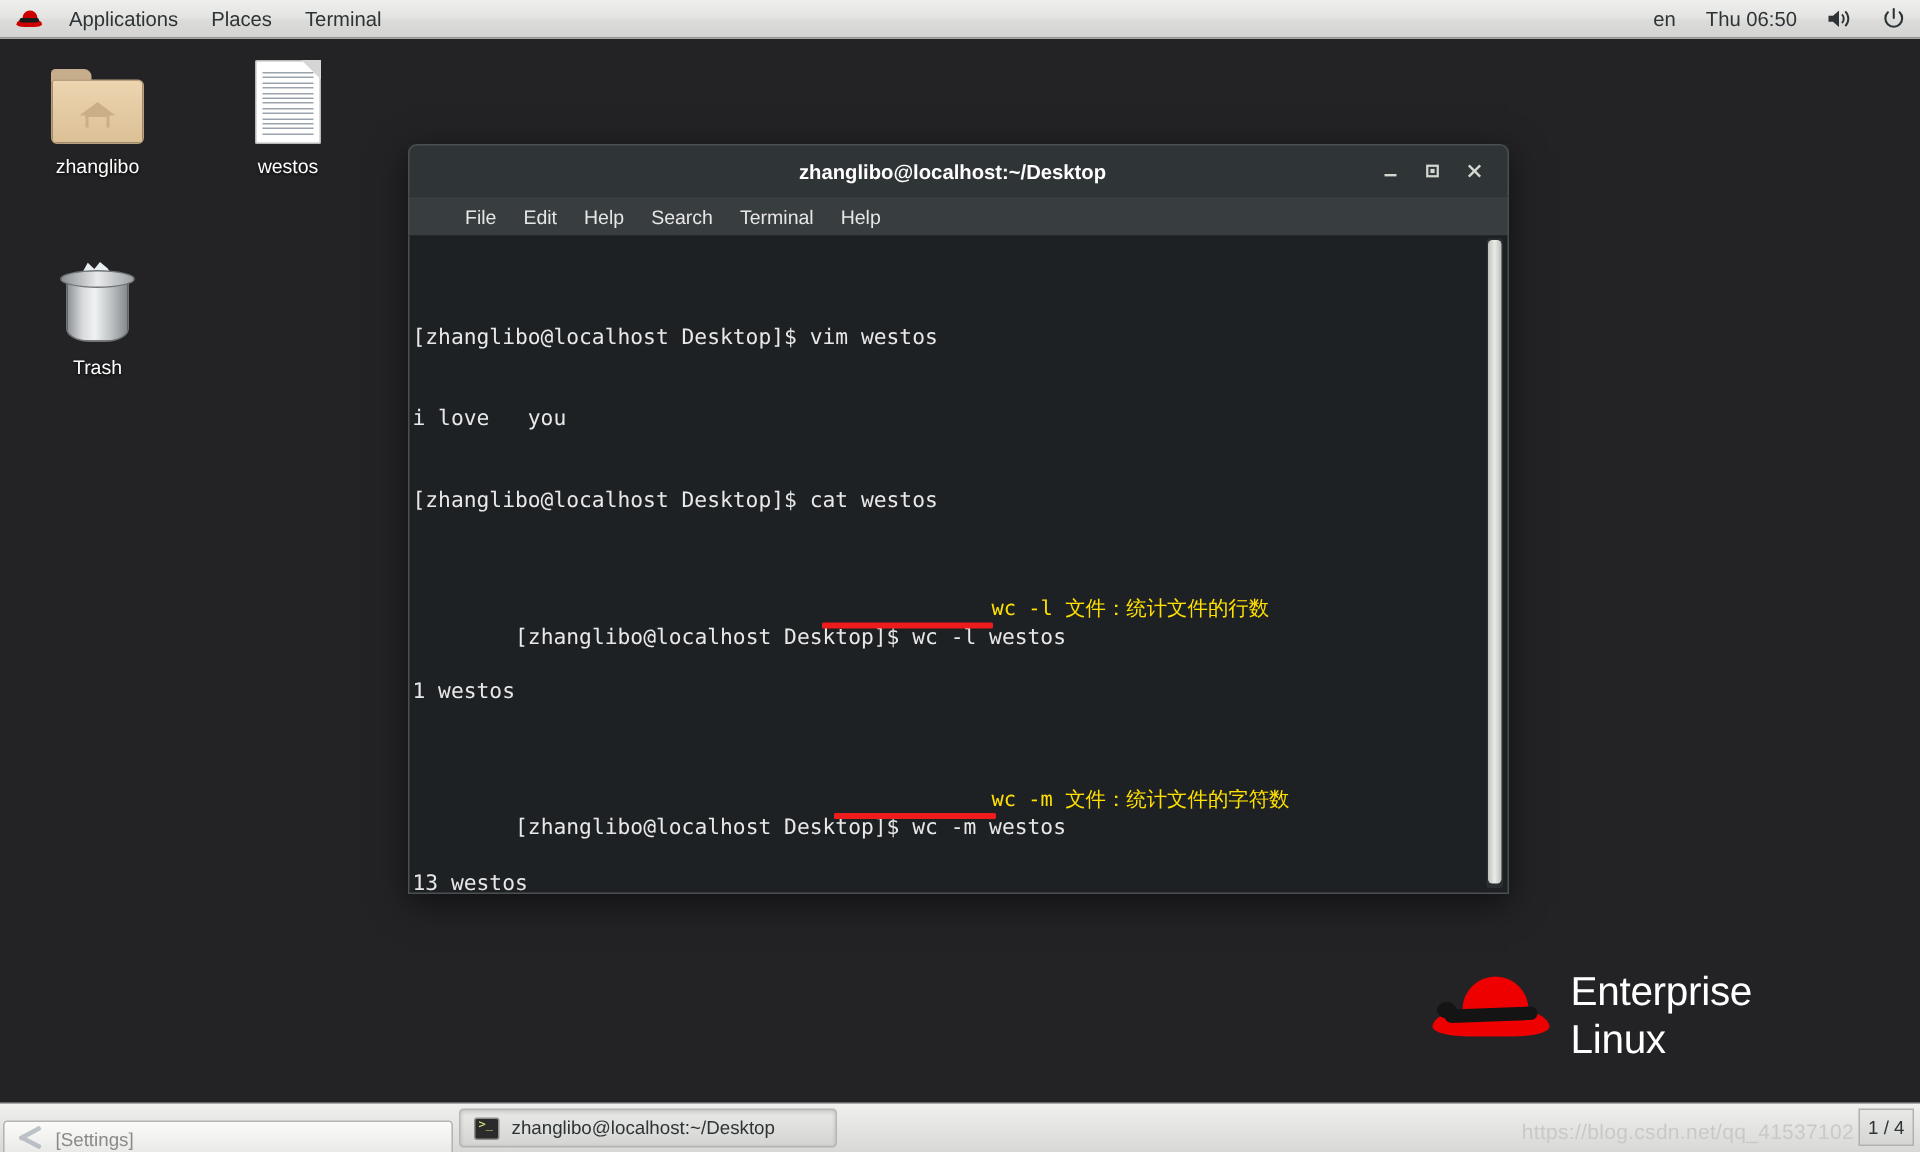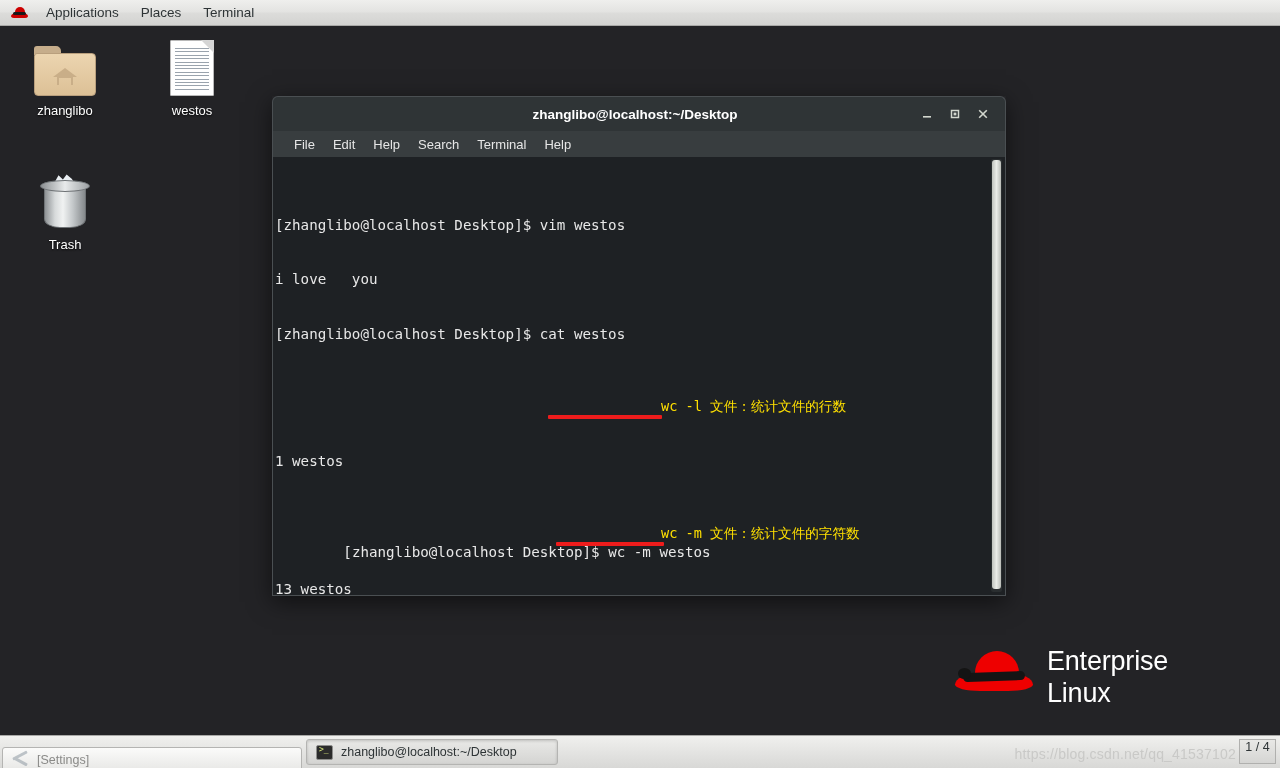--- a/index.html
+++ b/index.html
@@ -68,21 +68,21 @@
   }
   #titlebar {
     height:35px; background:#2f3436; border:1px solid #4a4f52; border-bottom:none;
     border-radius:6px 6px 0 0; display:flex; align-items:center; position:relative;
   }
   #win-title { flex:1; text-align:center; color:#ffffff; font-size:13.5px; font-weight:bold; padding-left:84px; }
   .wbtn { width:28px; height:35px; display:flex; align-items:center; justify-content:center;
           color:#d3d7cf; font-size:13px; cursor:pointer; }
   #menubar {
     height:26px; background:#383d3f; border-left:1px solid #4a4f52; border-right:1px solid #4a4f52;
-    display:flex; align-items:center; padding-left:12px; font-size:13px; color:#e6e6e6;
+    display:flex; align-items:center; padding-left:28px; font-size:13px; color:#e6e6e6;
   }
   .mitem { padding:2px 9px; cursor:pointer; border-radius:2px; }
   #term-body {
     height:439px; background:#1e2124; border:1px solid #4a4f52; border-top:none;
     position:relative; overflow:hidden;
   }
   #term-text {
     position:absolute; left:2px; top:4px; right:32px;
     font-family:"DejaVu Sans Mono","Liberation Mono",monospace;
     font-size:14.2px; line-height:18.2px; color:#e8e8e8; white-space:pre;
@@ -142,21 +142,21 @@
      position:relative; }
   .term-ico::after { content:">_"; position:absolute; left:2px; top:-1px; font-size:8px;
      color:#d8e87a; font-family:"DejaVu Sans Mono",monospace; }
   #watermark {
     position:absolute; right:44px; bottom:6px; font-size:14px; color:#c9c9c7;
     letter-spacing:.2px; pointer-events:none;
   }
   #workspace {
     position:absolute; right:4px; bottom:4px; width:37px; height:25px;
     background:linear-gradient(to bottom,#e8e8e6,#d5d5d3); border:1px solid #b0b0ae;
-    display:flex; align-items:flex-start; justify-content:center; font-size:12.5px; color:#2e3436;
+    display:flex; align-items:center; justify-content:center; font-size:12.5px; color:#2e3436;
   }
 </style>
 </head>
 <body>
 
 <div id="top-panel">
   <div class="tp-item">
     <span class="rh-mini">
       <span class="brim"></span>
         <span class="crown"></span>
@@ -164,20 +164,41 @@
     </span>
     <span>Applications</span>
   </div>
   <div class="tp-item">
     <span>Places</span>
   </div>
   <div class="tp-item">
     <span>Terminal</span>
   </div>
 
+  <div id="top-right">
+    <div class="tp-item">
+      <span>en</span>
+    </div>
+    <div class="tp-item">
+      <span>Thu 06:50</span>
+    </div>
+    <div class="tp-item">
+      <svg width="17" height="15" viewBox="0 0 17 15">
+        <path d="M1 5.5h3l4-3.5v11l-4-3.5H1z" fill="#2e3436"></path>
+        <path d="M10 4.6a4.2 4.2 0 010 5.8" stroke="#2e3436" stroke-width="1.3" fill="none"></path>
+        <path d="M12.2 2.6a7 7 0 010 9.8" stroke="#2e3436" stroke-width="1.3" fill="none"></path>
+      </svg>
+    </div>
+    <div class="tp-item">
+      <svg width="15" height="15" viewBox="0 0 15 15">
+        <path d="M3.6 3.2a5.6 5.6 0 107.8 0" stroke="#2e3436" stroke-width="1.4" fill="none" stroke-linecap="round"></path>
+        <line x1="7.5" y1="1" x2="7.5" y2="7" stroke="#2e3436" stroke-width="1.4" stroke-linecap="round"></line>
+      </svg>
+    </div>
+  </div>
 </div>
 
 <div class="desk-icon" style="left:6px; top:34px;">
   <div class="glyph">
     <div class="folder">
       <div class="tab"></div>
         <div class="body"></div>
       <div class="house">
           <div class="roof"></div>
           <div class="wall"></div>
@@ -256,20 +277,21 @@
   </div>
 
   <div id="term-body">
     <div id="term-text">
 
       <div class="tline"><span>[zhanglibo@localhost Desktop]$ vim westos</span></div>
       <div class="tline"><span>i love   you</span></div>
       <div class="tline"><span>[zhanglibo@localhost Desktop]$ cat westos</span></div>
 
       <div class="tline">
+        <span>[zhanglibo@localhost Desktop]$ wc -l westos</span>
         <span class="ann y" style="left:386px;">wc -l 文件：统计文件的行数</span>
         <span class="uline" style="left:273px; top:17px; width:114px;"></span>
       </div>
       <div class="tline"><span>1 westos</span></div>
 
       <div class="tline">
         <span>[zhanglibo@localhost Desktop]$ wc -m westos</span>
         <span class="ann y" style="left:386px;">wc -m 文件：统计文件的字符数</span>
         <span class="uline" style="left:281px; top:17px; width:108px;"></span>
       </div>

